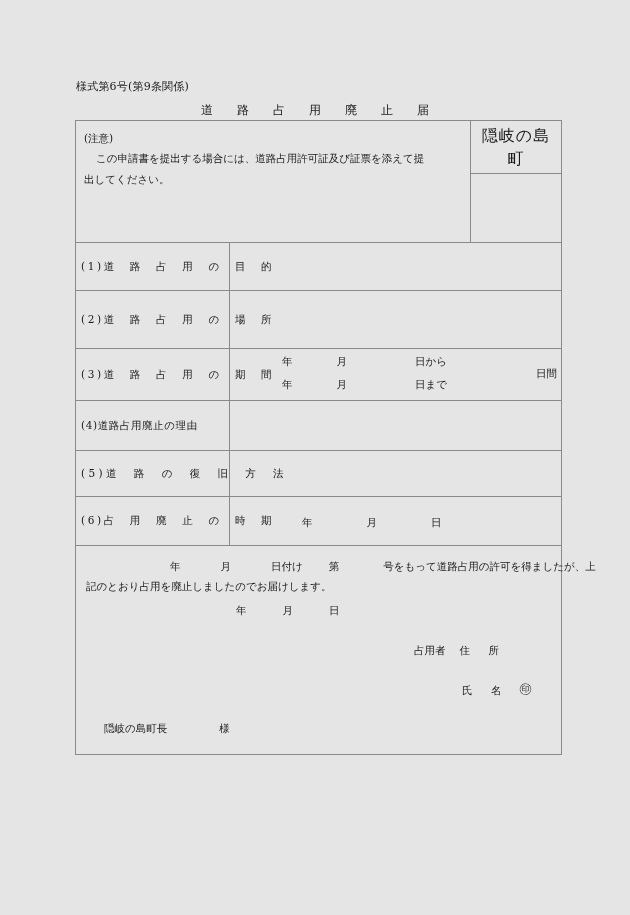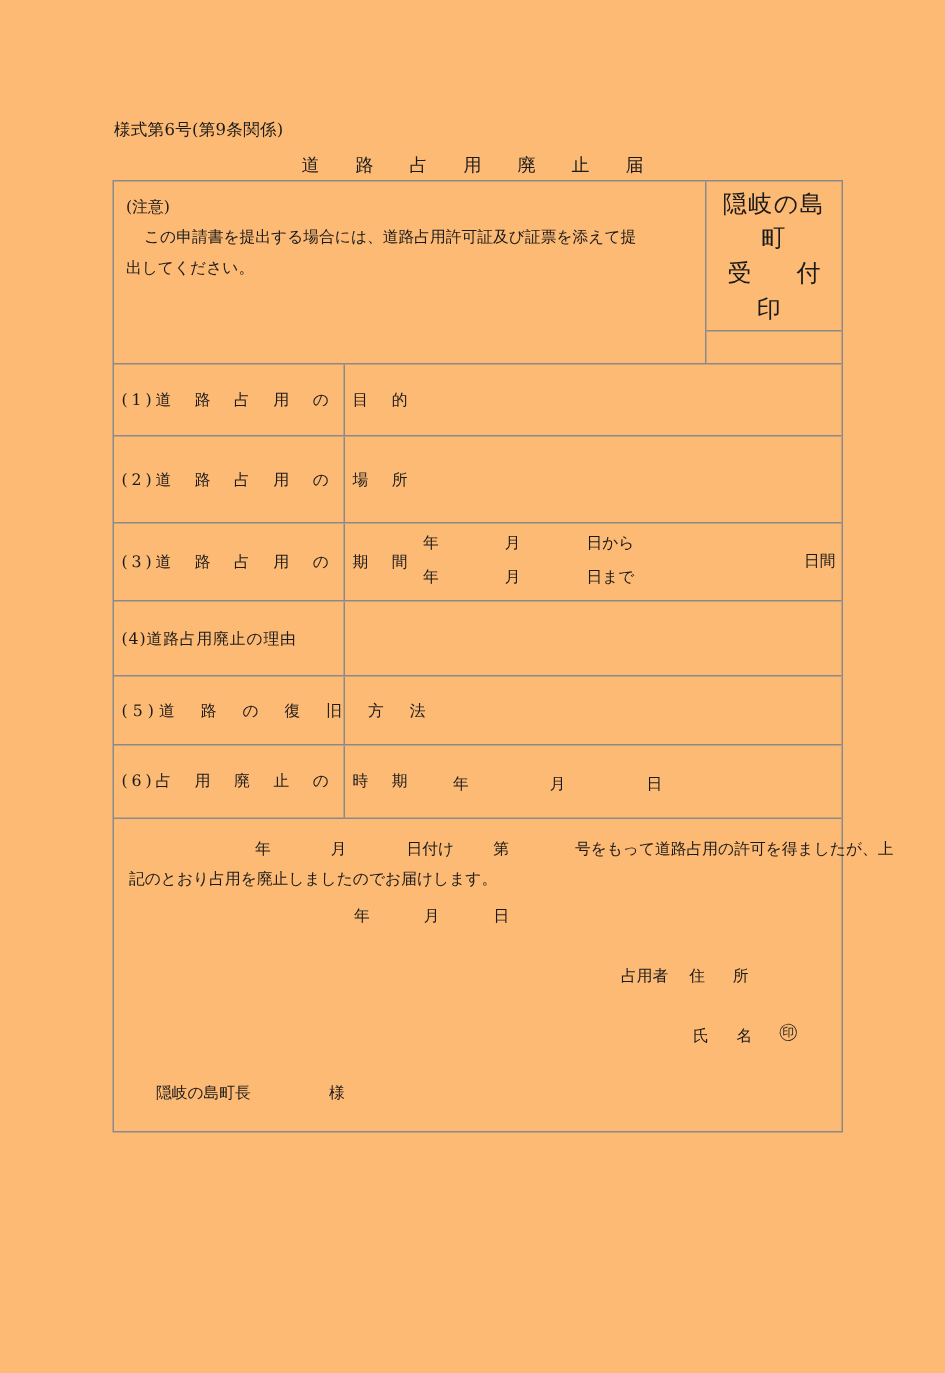--- a/index.html
+++ b/index.html
@@ -12,21 +12,21 @@
     height: 915px;
     position: relative;
     font-family: "DejaVu Serif", "Liberation Serif", serif;
     color: #1a1a1a;
     overflow: hidden;
   }
 
   .page {
     position: absolute;
     inset: 0;
-    background: #fdba74;
+    background: #e5e5e5;
     padding-left: 48px;
   }
 
   
   .form-code {
     position: absolute;
     left: 76px;
     top: 79px;
     font-size: 11px;
     letter-spacing: 0.2px;
@@ -158,21 +158,21 @@
   .period-line {
     position: absolute;
     left: 0;
     width: 100%;
     white-space: nowrap;
   }
   .period-line.top { top: 6px; }
   .period-line.bot { top: 29px; }
   .period-line .y { margin-left: 52px; }
   .period-line .m { margin-left: 44px; }
-  .period-line .d { margin-left: 44px; }
+  .period-line .d { margin-left: 68px; }
   .period-days {
     position: absolute;
     right: 4px;
     top: 18px;
     white-space: nowrap;
   }
 
   
   .reason-tail {
     position: absolute;
@@ -268,21 +268,20 @@
 
     <div class="row notice-row">
       <div class="notice-cell">
         <div>(注意)</div>
         <div class="nline-indent">この申請書を提出する場合には、道路占用許可証及び証票を添えて提</div>
         <div>出してください。</div>
       </div>
       <div class="stamp-cell">
         <div class="stamp-head">
           <div class="l1">隠岐の島町</div>
-          <div class="l2">受　付　印</div>
         </div>
         <div class="stamp-body"></div>
       </div>
     </div>
 
     <div class="row r-purpose">
       <div class="label-cell">
         <span class="lab spread-mid">(1)道　路　占　用　の　目　的</span>
       </div>
       <div class="field-cell"></div>

